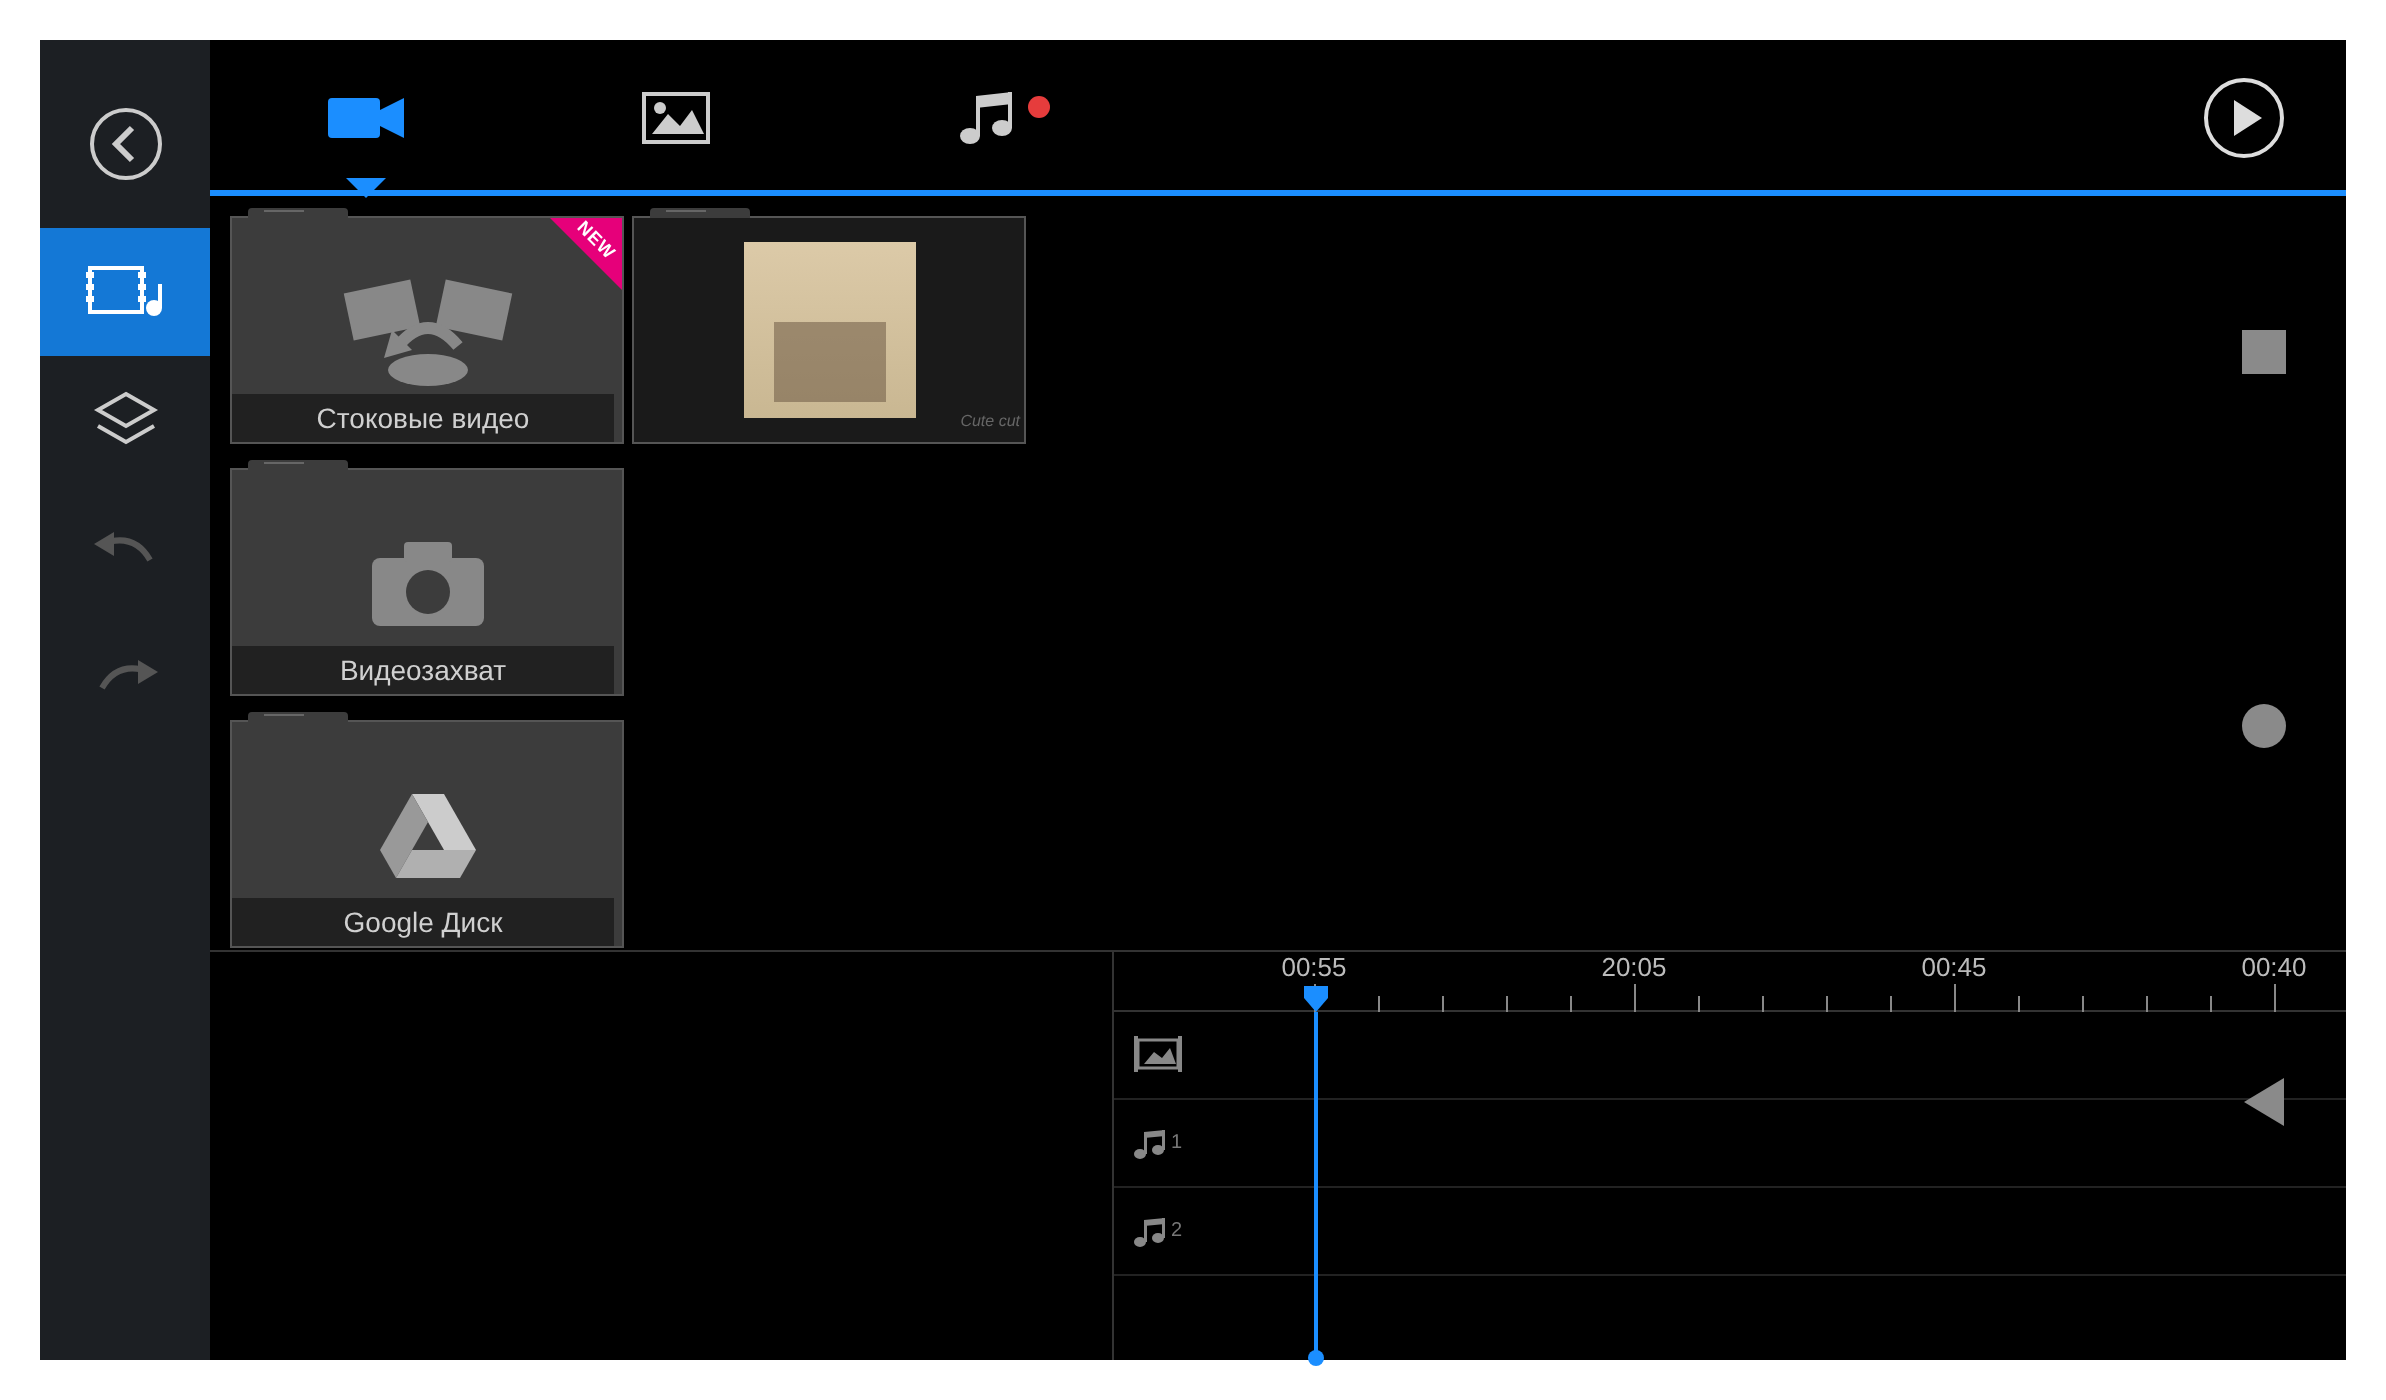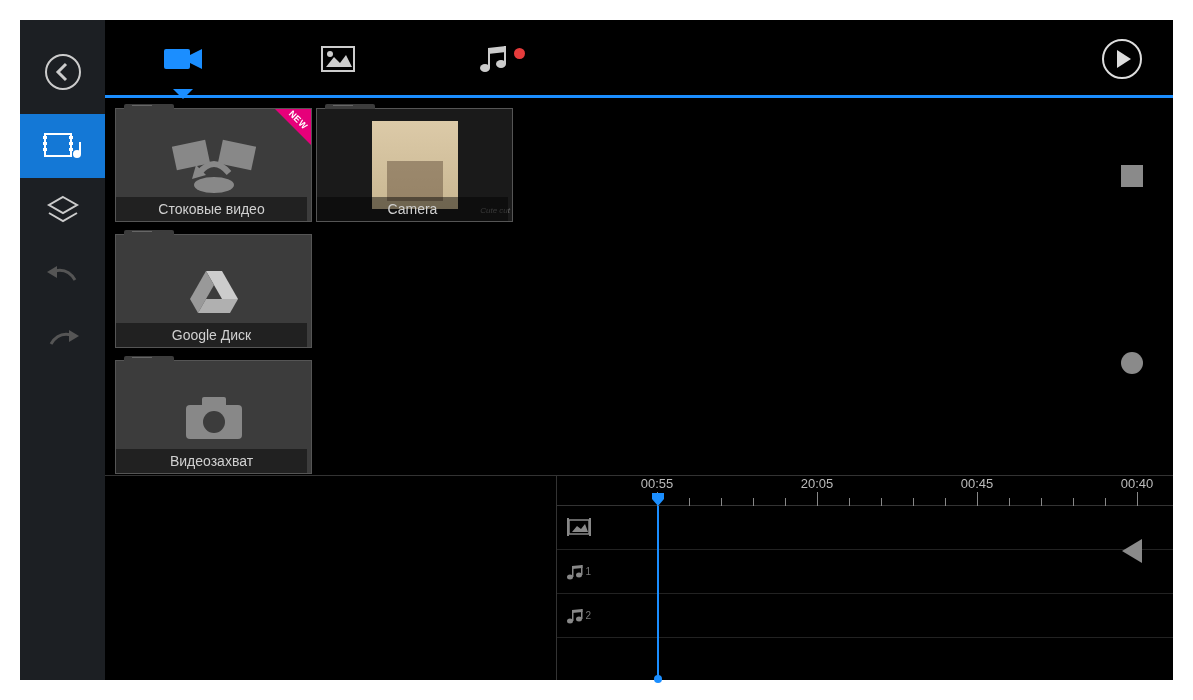--- a/index.html
+++ b/index.html
@@ -163,45 +163,44 @@
           </div>
         <div class="folder-label">Стоковые видео</div>
       </div>
 
       <div class="folder camera-folder">
         <div class="folder-tab"></div>
         <div class="folder-body">
           <div class="camera-thumb"></div>
           <div class="watermark">Cute cut</div>
         </div>
-        <div class="folder-label">Camera</div>
+      </div>
+
+      <div class="folder" style="grid-column:1">
+        <div class="folder-tab"></div>
+        <div class="folder-body">
+          <svg width="64" height="48" viewBox="0 0 64 48">
+            <rect x="4" y="12" width="56" height="34" rx="4" fill="#888"></rect>
+            <rect x="20" y="4" width="24" height="10" rx="2" fill="#888"></rect>
+            <circle cx="32" cy="29" r="11" fill="#3c3c3c"></circle>
+          </svg>
+        </div>
+        <div class="folder-label">Видеозахват</div>
       </div>
 
       <div class="folder" style="grid-column:1">
         <div class="folder-tab"></div>
         <div class="folder-body">
           <svg width="56" height="48" viewBox="0 0 56 48">
             <polygon points="20,4 36,4 52,32 36,32" fill="#ccc"></polygon>
             <polygon points="20,4 4,32 12,46 28,18" fill="#999"></polygon>
             <polygon points="12,46 44,46 52,32 20,32" fill="#b0b0b0"></polygon>
           </svg>
         </div>
         <div class="folder-label">Google Диск</div>
-      </div>
-
-      <div class="folder" style="grid-column:1">
-        <div class="folder-tab"></div>
-        <div class="folder-body">
-          <svg width="64" height="48" viewBox="0 0 64 48">
-            <rect x="4" y="12" width="56" height="34" rx="4" fill="#888"></rect>
-            <rect x="20" y="4" width="24" height="10" rx="2" fill="#888"></rect>
-            <circle cx="32" cy="29" r="11" fill="#3c3c3c"></circle>
-          </svg>
-        </div>
-        <div class="folder-label">Видеозахват</div>
       </div>
 
     </div>
 
     <div class="timeline-left"></div>
 
     <div class="timeline-wrap" style="left:452px">
       <div class="ruler">
         <div class="ruler-label" style="left:100px">00:55</div>
         <div class="ruler-label" style="left:260px">20:05</div>

